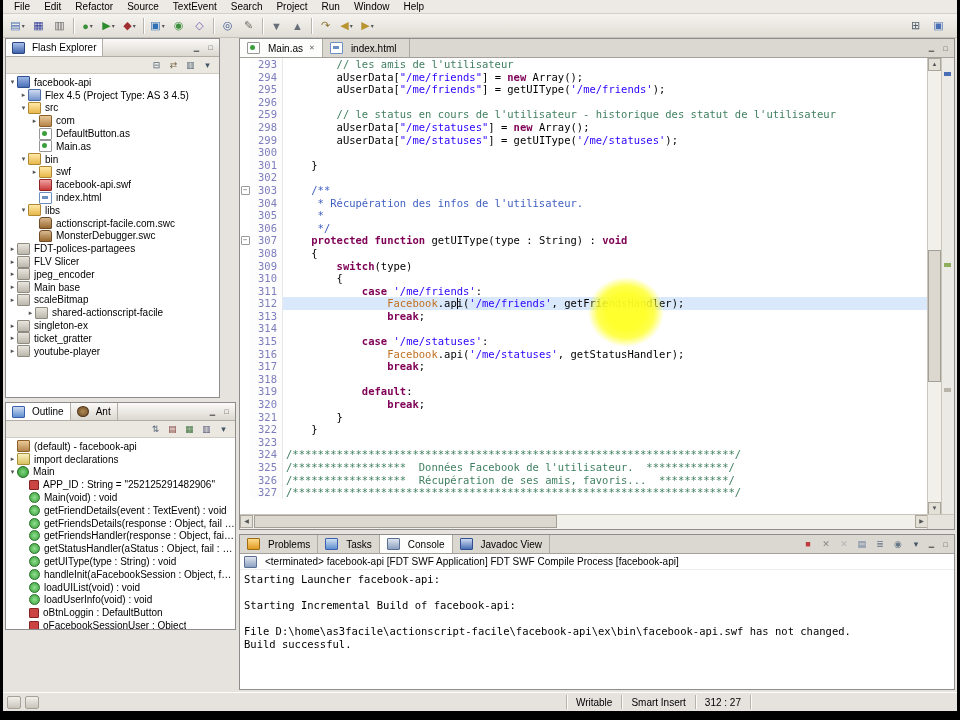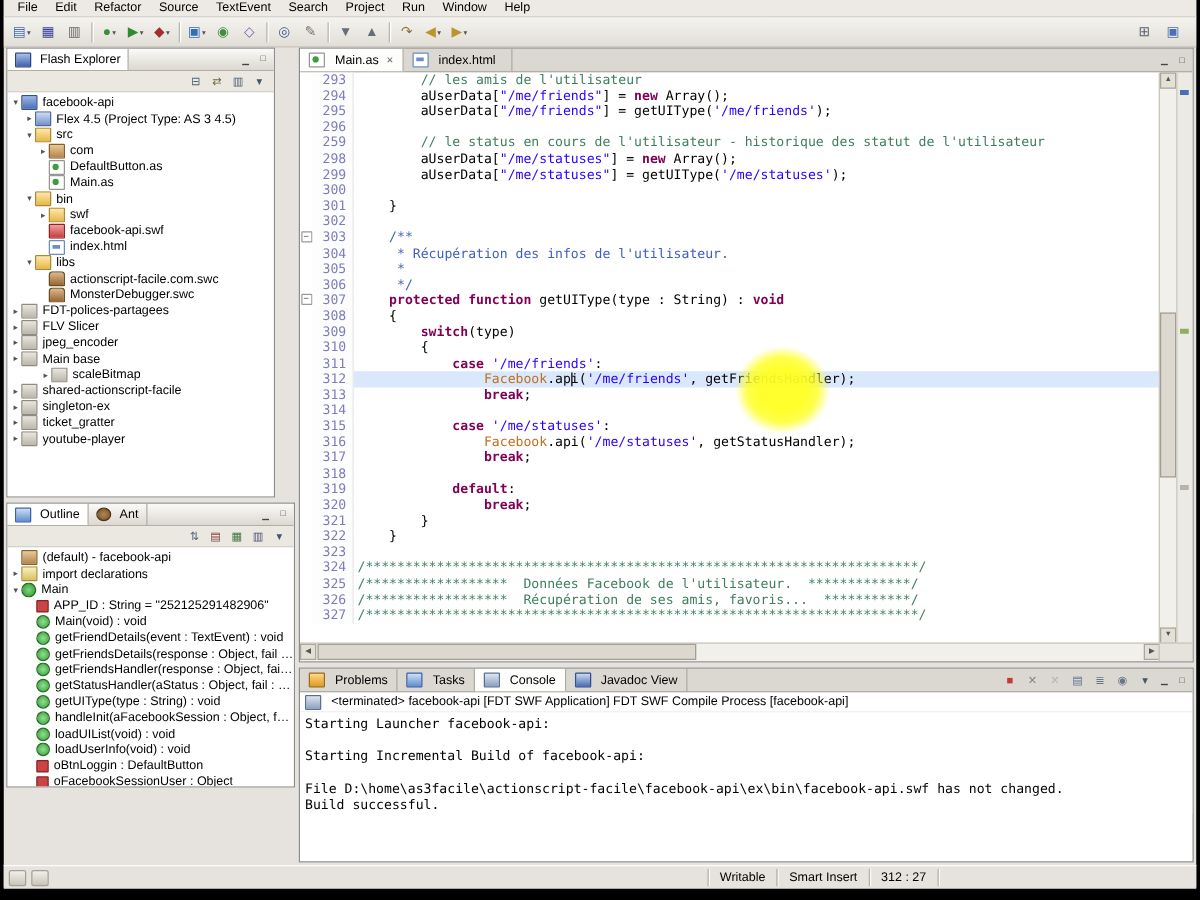--- a/index.html
+++ b/index.html
@@ -328,27 +328,27 @@
           <span class="ic closed-project"></span>
           <span class="tlabel">jpeg_encoder</span>
         </div>
 
         <div class="trow" style="padding-left: 2px;">
           <span class="arrow closed"></span>
           <span class="ic closed-project"></span>
           <span class="tlabel">Main base</span>
         </div>
 
-        <div class="trow" style="padding-left: 2px; margin-left: 24px;">
+        <div class="trow" style="padding-left: 2px;">
           <span class="arrow closed"></span>
           <span class="ic closed-project"></span>
           <span class="tlabel">scaleBitmap</span>
         </div>
 
-        <div class="trow" style="padding-left: 2px;">
+        <div class="trow" style="padding-left: 20px;">
           <span class="arrow closed"></span>
           <span class="ic closed-project"></span>
           <span class="tlabel">shared-actionscript-facile</span>
         </div>
 
         <div class="trow" style="padding-left: 2px;">
           <span class="arrow closed"></span>
           <span class="ic closed-project"></span>
           <span class="tlabel">singleton-ex</span>
         </div>

